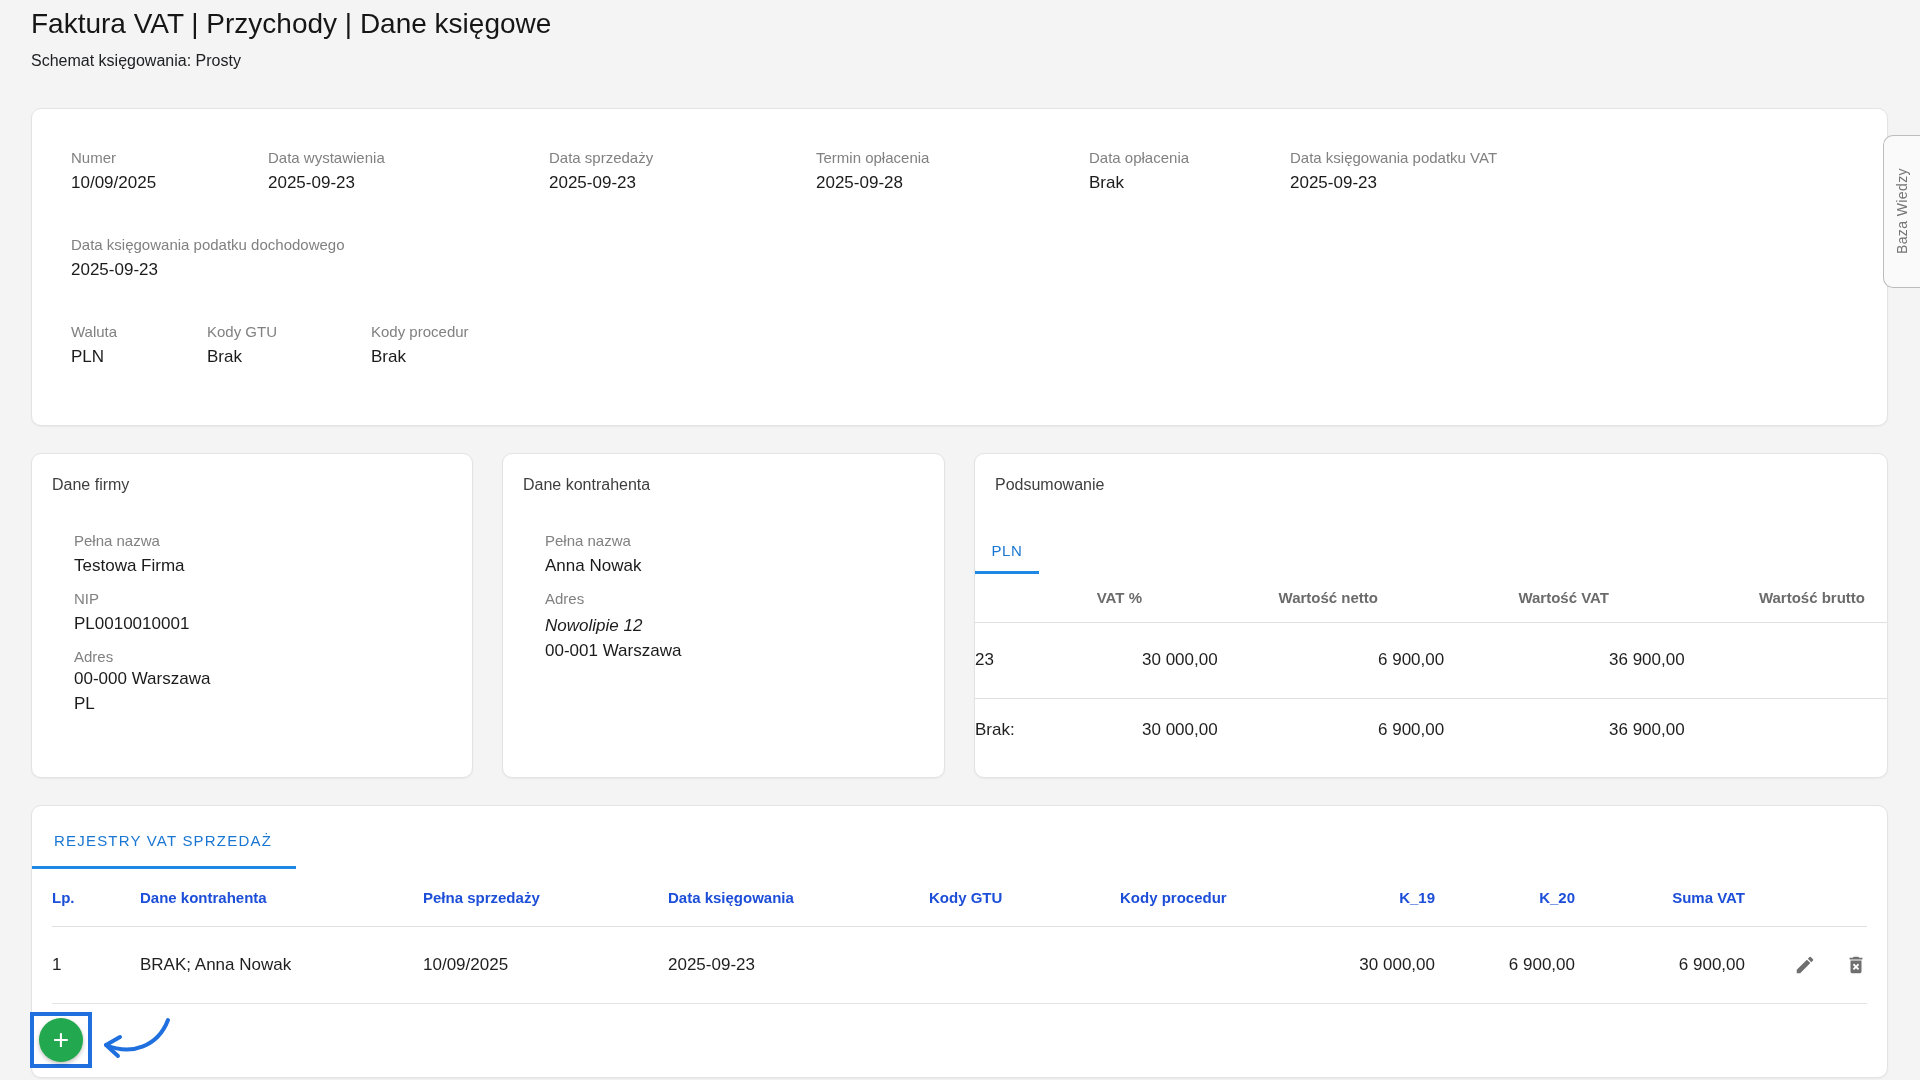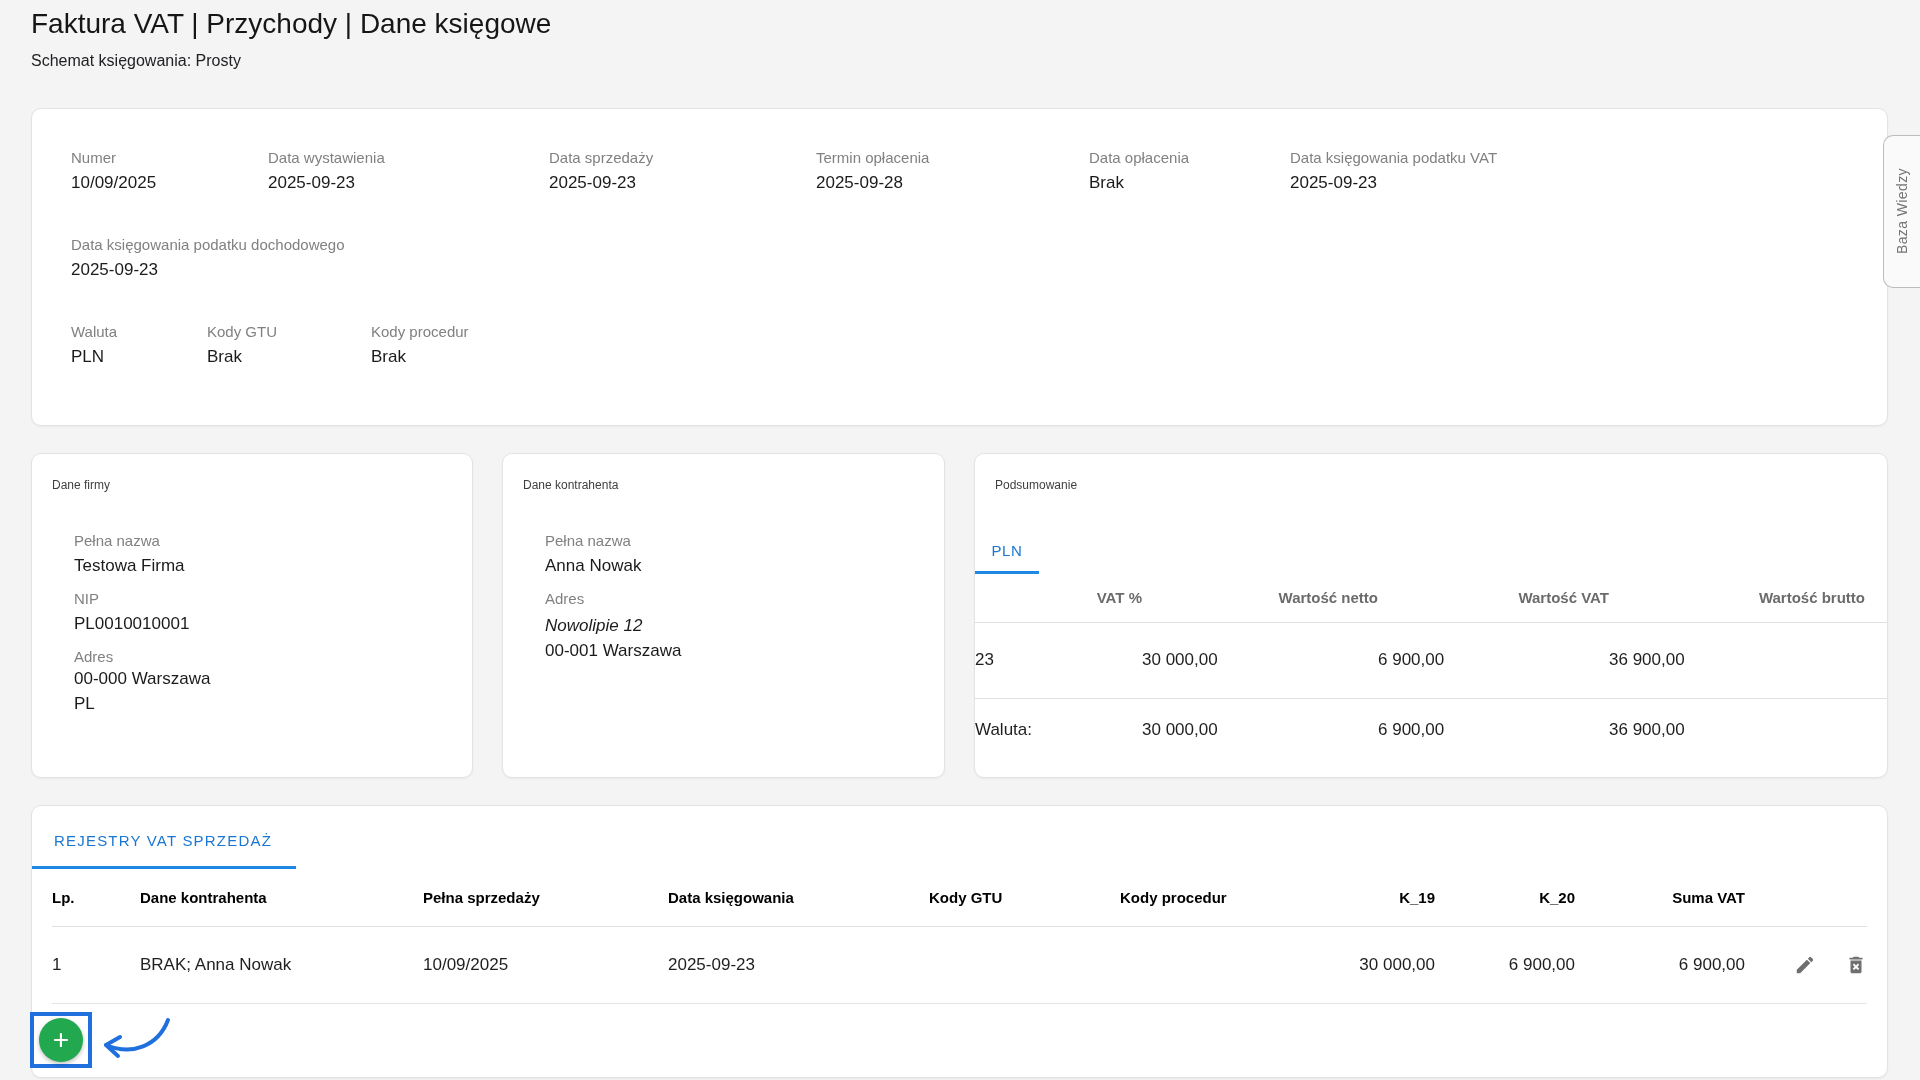--- a/index.html
+++ b/index.html
@@ -30,21 +30,21 @@
   .field { display:flex; flex-direction:column;justify-content:center; }
   .field-label { font-size:15px; color:#818181; line-height:18px; }
   .field-value { font-size:17px; color:#1b1b1b; line-height:22px; margin-top:5px; }
   .w1 { width:197px; } .w2 { width:281px; } .w3 { width:267px; }
   .w4 { width:273px; } .w5 { width:201px; }
   .w7 { width:136px; } .w8 { width:164px; }
   
   #company-card    { left:31px;  top:453px; width:442px; height:325px; padding:22px 20px; }
   #contractor-card { left:502px; top:453px; width:443px; height:325px; padding:22px 20px; }
   #summary-card    { left:974px; top:453px; width:914px; height:325px; padding-top:22px; }
-  .card-title { font-size:12px; color:#3f3f3f; line-height:18px; }
+  .card-title { font-size:16px; color:#3f3f3f; line-height:18px; }
   #summary-card .card-title { padding-left:20px; }
   .info-fields { margin:38px 0 0 22px; }
   .info-field + .info-field { margin-top:13px; }
   .addr-line { font-size:17px; color:#1b1b1b; line-height:25px; }
   
   .tabs { margin-top:36px; display:flex; }
   .tab {
     min-width:64px; height:44px; display:flex; align-items:center; justify-content:center;
     font-size:15px; font-weight:500; letter-spacing:0.6px;
     color:#1976d2; border-bottom:3px solid #1e88e5; cursor:pointer;
@@ -63,21 +63,21 @@
   .sum-table .last { padding-right:22px; }
   
   #registry-card { left:31px; top:805px; width:1857px; height:273px; }
   .reg-tab {
     display:inline-block; padding:26px 24px 17px 22px;
     font-size:15px; font-weight:500; letter-spacing:1.2px;
     color:#1976d2; border-bottom:3px solid #1e88e5; cursor:pointer;
   }
   .reg-table { width:calc(100% - 40px); margin:0 20px; border-collapse:collapse; table-layout:fixed; }
   .reg-table th {
-    height:57px; font-size:15px; font-weight:700; color:#000000;
+    height:57px; font-size:15px; font-weight:700; color:#1d4ed8;
     text-align:left; border-bottom:1px solid #e0e0e0; padding:0;
   }
   .reg-table td {
     height:77px; font-size:17px; color:#1f1f1f; text-align:left;
     padding:0; border-bottom:1px solid #e4e4e4;
   }
   .reg-table th.num, .reg-table td.num { text-align:right; }
   .action-cell { text-align:right !important; white-space:nowrap; }
   .icon-btn { display:inline-block; width:22px; height:22px; margin-left:24px; cursor:pointer; vertical-align:middle; }
   .icon-btn svg { width:22px; height:22px; fill:#6f6f6f; }
@@ -216,21 +216,21 @@
       </tr>
     </thead>
     <tbody>
       <tr class="vat-row">
         <td>23</td>
         <td>30 000,00</td>
         <td>6 900,00</td>
         <td class="last">36 900,00</td>
       </tr>
       <tr class="total-row">
-        <td>Waluta:</td>
+        <td>Brak:</td>
         <td>30 000,00</td>
         <td>6 900,00</td>
         <td class="last">36 900,00</td>
       </tr>
     </tbody>
   </table>
 </div>
 
 <div class="card" id="registry-card">
   <div class="reg-tab">REJESTRY VAT SPRZEDAŻ</div>

